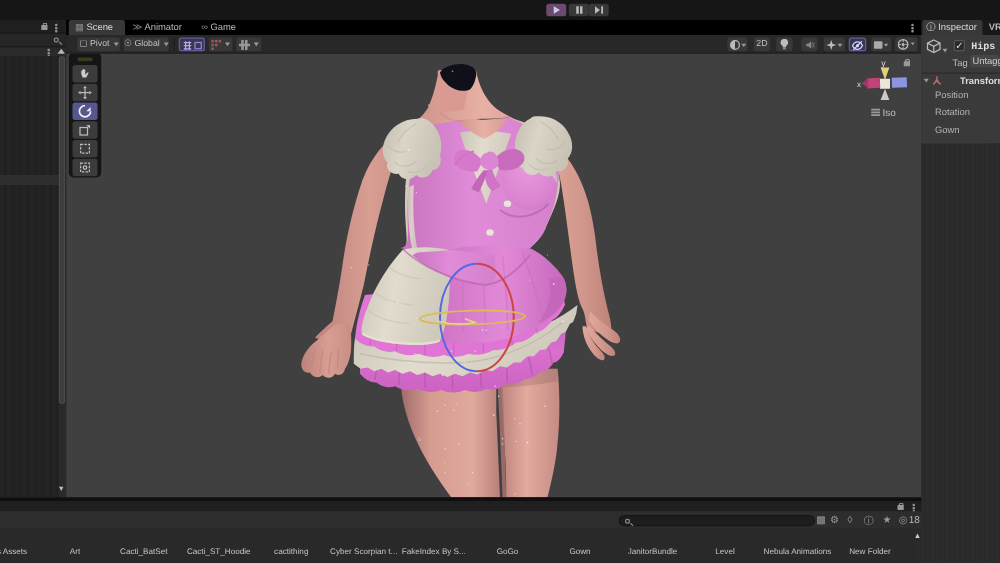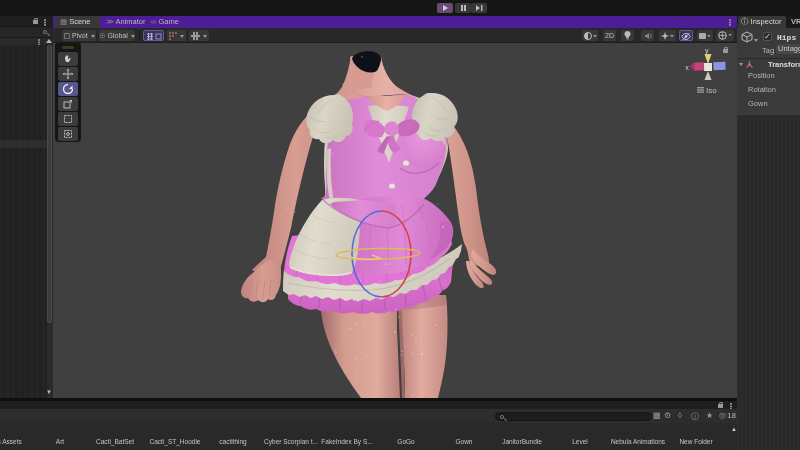--- a/index.html
+++ b/index.html
@@ -21,21 +21,21 @@
 #hier .sbar{position:absolute;left:47px;top:22px;width:6px;height:360px;background:#2a2a2a;}
 #hier .sthumb{position:absolute;left:47px;top:29px;width:5px;height:278px;background:#3d3d3d;border:1px solid #4a4a4a;border-radius:2px;}
 #hier .sup{position:absolute;left:46px;top:23px;width:0;height:0;border-left:3px solid transparent;border-right:3px solid transparent;border-bottom:4px solid #b5b5b5;}
 .lockico{position:absolute;width:5px;height:3.5px;background:#999;border-radius:.5px;}
 .lockico:before{content:"";position:absolute;left:1px;top:-2.5px;width:2px;height:2.5px;border:1px solid #999;border-bottom:none;border-radius:2px 2px 0 0;}
 .kebab{position:absolute;width:1.5px;height:1.5px;background:#909090;border-radius:50%;box-shadow:0 2.5px 0 #909090,0 5px 0 #909090;}
 .car{display:inline-block;width:0;height:0;border-left:2.5px solid transparent;border-right:2.5px solid transparent;border-top:3.5px solid #999;vertical-align:middle;margin-left:1px;}
 .mag{position:absolute;width:3.5px;height:3.5px;border:1px solid #8a8a8a;border-radius:50%;}
 .mag:after{content:"";position:absolute;left:3.2px;top:3.2px;width:2.6px;height:1px;background:#8a8a8a;transform:rotate(45deg);}
 
-#scenetabs{left:53px;top:16px;width:684px;height:12px;background:#4c1d95;}
+#scenetabs{left:53px;top:16px;width:684px;height:12px;background:#000000;}
 .tab{position:absolute;top:0;height:12px;color:#b8b8b8;font-size:7.5px;line-height:12px;white-space:nowrap;}
 .tab.active{background:#383838;border-radius:2px 2px 0 0;color:#d8d8d8;}
 #scenetoolbar{left:53px;top:28px;width:684px;height:15px;background:#282828;border-bottom:1px solid #1c1c1c;}
 .tbtn{position:absolute;top:2px;height:11px;background:#383838;border-radius:2px;color:#c0c0c0;font-size:7px;line-height:11px;text-align:center;}
 #viewport{left:53px;top:43px;width:684px;height:355px;background:#404040;overflow:hidden;}
 
 #palette{position:absolute;left:2px;top:-1px;width:26px;height:100px;background:#151515;border-radius:4px;padding:2px 3px;}
 #palette .grip{width:12px;height:3px;background:#3a3a1e;border-radius:1px;margin:2px auto 3px;}
 #palette .pbtn{width:20px;height:14px;background:#3c3c3c;margin:0 auto 1px;border-radius:2px;position:relative;}
 #palette .pbtn.sel{background:#57568f;}
@@ -93,21 +93,21 @@
   <div class="selrow"></div>
   <div class="sbar"></div>
   <div class="sthumb"></div>
   <div class="sup"></div>
   <span style="position:absolute;left:46px;top:373px;color:#bbb;font-size:6px;">▼</span>
 </div>
 
 <div class="abs" id="scenetabs">
   <div class="tab active" style="left:2px;width:45px;padding-left:5px;"><span style="color:#888;">▦</span> Scene</div>
   <div class="tab" style="left:49px;width:44px;padding-left:4px;"><span style="color:#888;">≫</span> Animator</div>
-  <div class="tab" style="left:94px;width:36px;padding-left:4px;"><span style="color:#888;">∞</span> Game</div>
+  <div class="tab" style="left:104px;width:36px;padding-left:4px;"><span style="color:#888;">∞</span> Game</div>
   <div class="tab" style="left:672px;width:10px;">
       <span class="kebab" style="left:4px;top:3px;"></span>
     </div>
 </div>
 
 <div class="abs" id="scenetoolbar">
   <div class="tbtn" style="left:9px;width:34px;">▢ Pivot <i class="car"></i></div>
   <div class="tbtn" style="left:46px;width:36px;">☉ Global <i class="car"></i></div>
   <div style="position:absolute;left:86px;top:2px;width:1px;height:11px;background:#1e1e1e;"></div>
   <div class="tbtn" style="left:90px;width:21px;background:#3a3750;border:1px solid #615c99;">

